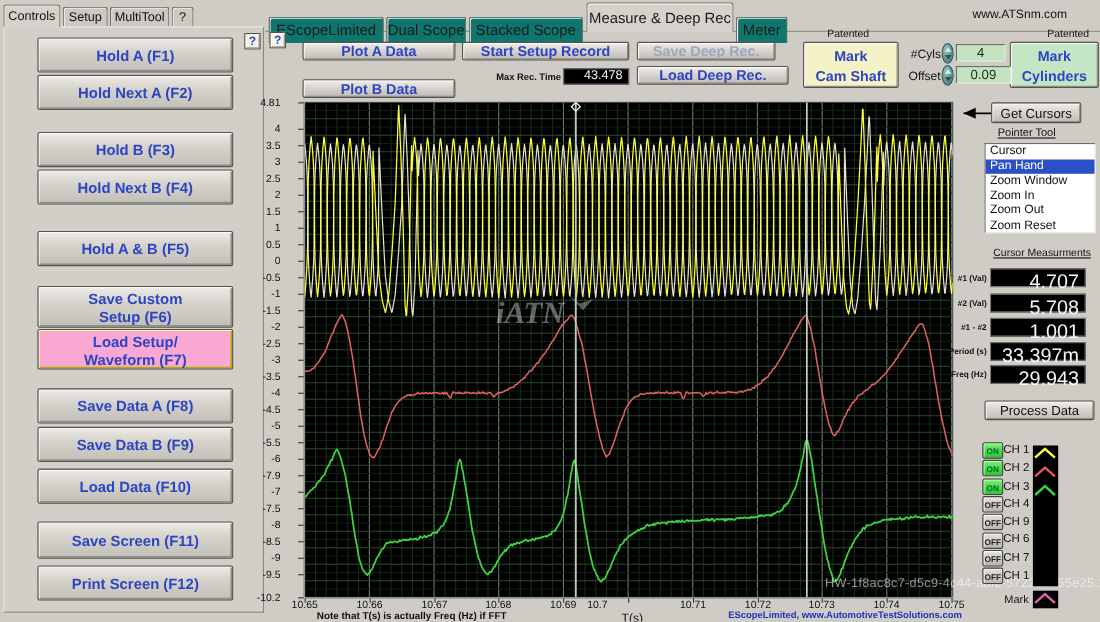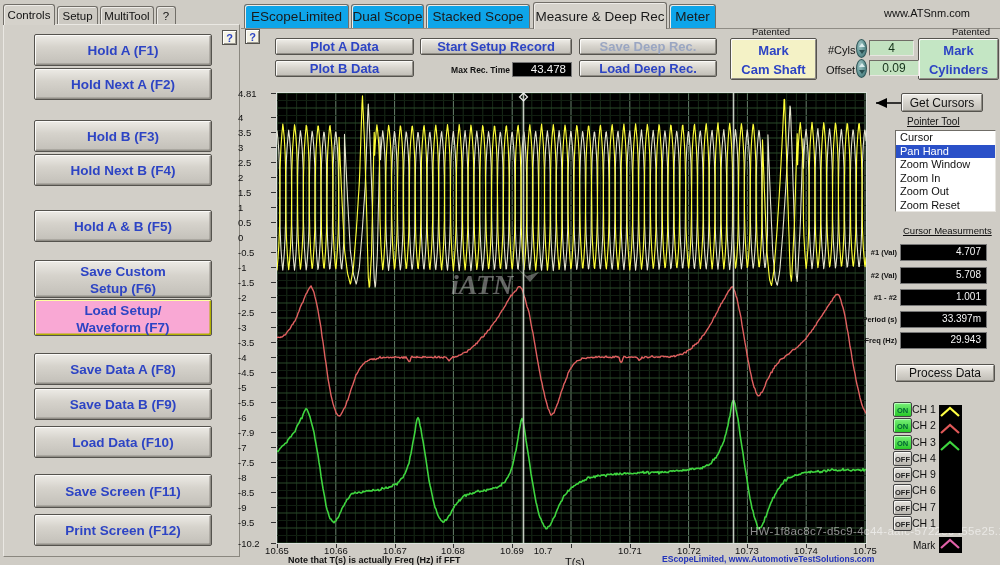--- a/index.html
+++ b/index.html
@@ -1,17 +1,17 @@
 <!DOCTYPE html>
 <html><head><meta charset="utf-8"><style>
 * { margin:0; padding:0; box-sizing:border-box; }
 body { width:1000px; height:565px; overflow:hidden; background:#cfccc5;
   font-family:"Liberation Sans", sans-serif; position:relative; }
 .abs { position:absolute; }
-.tab { position:absolute; top:4px; height:24px; background:#0ea5e9; border:1px solid #716e68;
+.tab { position:absolute; top:15px; height:24px; background:#0f766e; border:1px solid #716e68;
   border-bottom:none; border-radius:3px 3px 0 0; color:#1a1a1a; font-size:13.5px; line-height:24px;
   text-align:center; box-shadow:inset 1px 1px 0 #eeece8; }
 .tab.act { background:#d5d2cb; top:2px; height:27px; line-height:27px; z-index:3; }
 .minitab { position:absolute; top:6px; height:18px; background:#ccc9c2; border:1px solid #716e68;
   border-bottom:none; border-radius:3px 3px 0 0; color:#111; font-size:11.5px; line-height:18px;
   text-align:center; box-shadow:inset 1px 1px 0 #eeece8; }
 .minitab.act { background:#d5d2cb; top:4px; height:21px; line-height:20px; z-index:3; }
 .panel { position:absolute; background:#d2cfc8; border:1px solid; border-color:#eae8e3 #8a877f #8a877f #eae8e3; }
 .lbtn { position:absolute; left:34px; width:178px; background:linear-gradient(180deg,#edebe6 0%,#d6d3cc 40%,#c2bfb8 100%);
   border:1px solid #55534e; border-radius:2px; box-shadow:inset 1px 1px 0 #fbfaf8, inset -1.5px -1.5px 0 #908d86;
@@ -28,25 +28,25 @@
   border:1px solid #777; padding-right:5px; }
 .greenfield { position:absolute; background:#c3e2c0; border:1px solid; border-color:#6f6c66 #e8e6e1 #e8e6e1 #6f6c66;
   color:#16321a; font-size:12px; text-align:center; }
 .spin { position:absolute; width:11px; height:19px; border-radius:50%;
   background:radial-gradient(ellipse at 35% 30%, #9fc4c4 0%, #6a9c9c 45%, #3d6e70 100%);
   border:1px solid #2e5658; }
 .spin:before { content:""; position:absolute; left:2px; top:3px; border-left:3px solid transparent;
   border-right:3px solid transparent; border-bottom:4.5px solid #d8ecec; }
 .spin:after { content:""; position:absolute; left:2px; bottom:3px; border-left:3px solid transparent;
   border-right:3px solid transparent; border-top:4.5px solid #2a5052; }
-.ylab { position:absolute; left:238px; width:32px; text-align:left; font-size:9.5px; color:#111; }
+.ylab { position:absolute; left:223px; width:32px; text-align:right; font-size:9.5px; color:#111; }
 .xlab { position:absolute; top:545px; width:40px; text-align:center; font-size:9.5px; color:#111; }
 .mlab { position:absolute; right:103px; white-space:nowrap; font-size:7.5px; color:#111; font-weight:bold; }
 .mval { position:absolute; left:900px; width:87px; height:17px; background:#000; border:1px solid #777;
-  color:#f6f6f6; font-size:10px; text-align:right; padding:1px 5px 0 0; }
+  color:#f6f6f6; font-size:18px; text-align:right; padding:1px 5px 0 0; }
 .chon, .choff { position:absolute; left:893px; width:19px; height:15px; font-size:7.5px; font-weight:bold;
   text-align:center; line-height:15px; border:1px solid #444; border-radius:2px; }
 .chon { background:linear-gradient(180deg,#7af07a,#28c828); color:#063; box-shadow:inset 1px 1px 0 #b8ffb8; }
 .choff { background:linear-gradient(180deg,#e4e2dd,#b8b5ae); color:#222; box-shadow:inset 1px 1px 0 #f8f8f6; }
 .chlab { position:absolute; left:912px; font-size:10.5px; color:#111; }
 .ulab { position:absolute; font-size:10px; color:#111; text-decoration:underline; }
 </style></head>
 <body>
 
 <div class="minitab act" style="left:3px;width:52px">Controls</div>
@@ -72,25 +72,25 @@
 <div style="position:absolute;left:241px;top:28px;width:759px;height:1px;background:#8f8c85"></div>
 <div class="tab" style="left:244px;width:105px">EScopeLimited</div>
 <div class="tab" style="left:351px;width:73px">Dual Scope</div>
 <div class="tab" style="left:426px;width:104px">Stacked Scope</div>
 <div class="tab act" style="left:533px;width:134px">Measure &amp; Deep Rec</div>
 <div class="tab" style="left:669px;width:47px">Meter</div>
 <div class="abs" style="left:884px;top:7px;font-size:11px;color:#111">www.ATSnm.com</div>
 
 <div class="qbtn" style="left:245px;top:29px">?</div>
 <div class="gbtn" style="left:275px;top:38px;width:139px;height:17px;line-height:16px">Plot A Data</div>
-<div class="gbtn" style="left:275px;top:60px;width:139px;height:17px;line-height:16px">Plot B Data</div>
+<div class="gbtn" style="left:275px;top:72px;width:139px;height:17px;line-height:16px">Plot B Data</div>
 <div class="gbtn" style="left:420px;top:38px;width:152px;height:17px;line-height:16px">Start Setup Record</div>
 <div class="abs" style="left:448px;top:65px;width:62px;text-align:right;font-size:8.5px;font-weight:bold;color:#111">Max Rec. Time</div>
 <div class="blkfield" style="left:512px;top:62px;width:60px;height:15px;line-height:13px">43.478</div>
-<div class="gbtn" style="left:579px;top:38px;width:138px;height:17px;line-height:16px;color:#9aa6c2">Save Deep Rec.</div>
+<div class="gbtn" style="left:579px;top:38px;width:126px;height:17px;line-height:16px;color:#9aa6c2">Save Deep Rec.</div>
 <div class="gbtn" style="left:579px;top:60px;width:138px;height:17px;line-height:16px">Load Deep Rec.</div>
 <div class="abs" style="left:752px;top:26px;font-size:9.5px;color:#111">Patented</div>
 <div class="gbtn" style="left:730px;top:38px;width:87px;height:42px;background:#f4f2c6;line-height:19px;padding-top:2px">Mark<br>Cam Shaft</div>
 <div class="abs" style="left:952px;top:26px;font-size:9.5px;color:#111">Patented</div>
 <div class="gbtn" style="left:918px;top:38px;width:81px;height:42px;background:#c4e6c4;line-height:19px;padding-top:2px">Mark<br>Cylinders</div>
 <div class="abs" style="left:828px;top:44px;font-size:11px;color:#111">#Cyls</div>
 <div class="spin" style="left:856px;top:39px"></div>
 <div class="greenfield" style="left:869px;top:40px;width:45px;height:16px;line-height:15px">4</div>
 <div class="abs" style="left:826px;top:64px;font-size:11px;color:#111">Offset</div>
 <div class="spin" style="left:856px;top:59px"></div>

